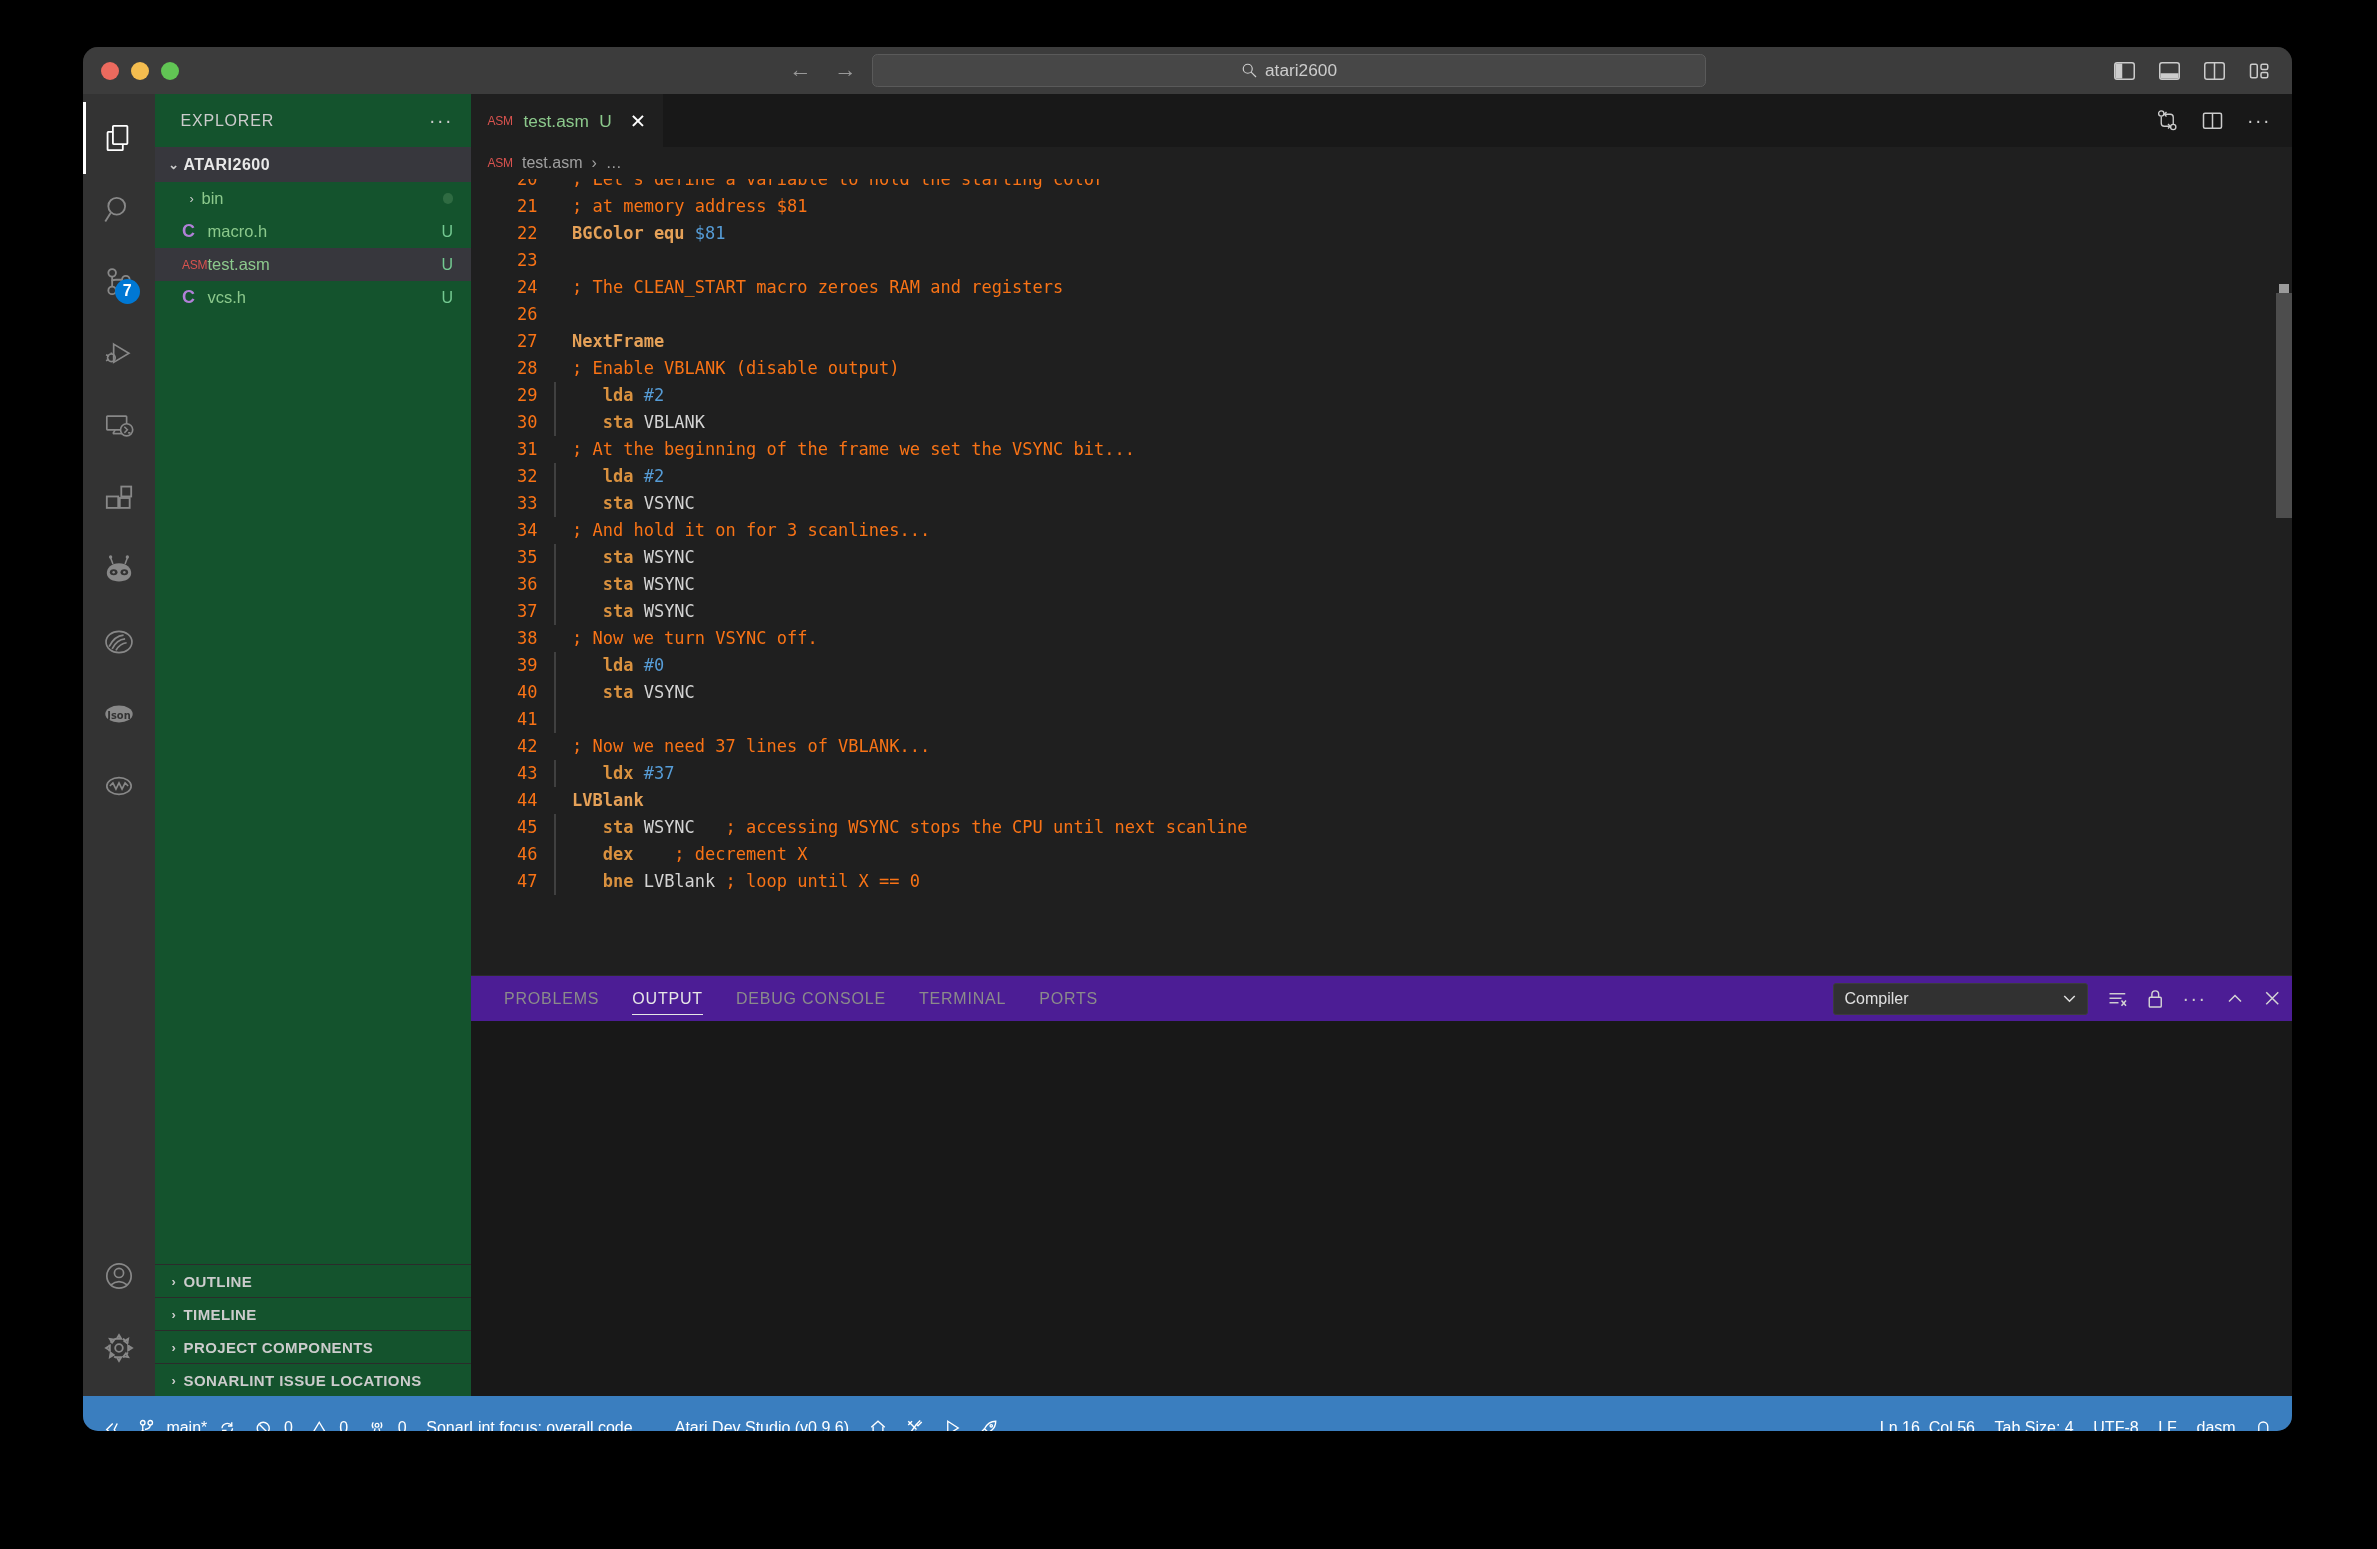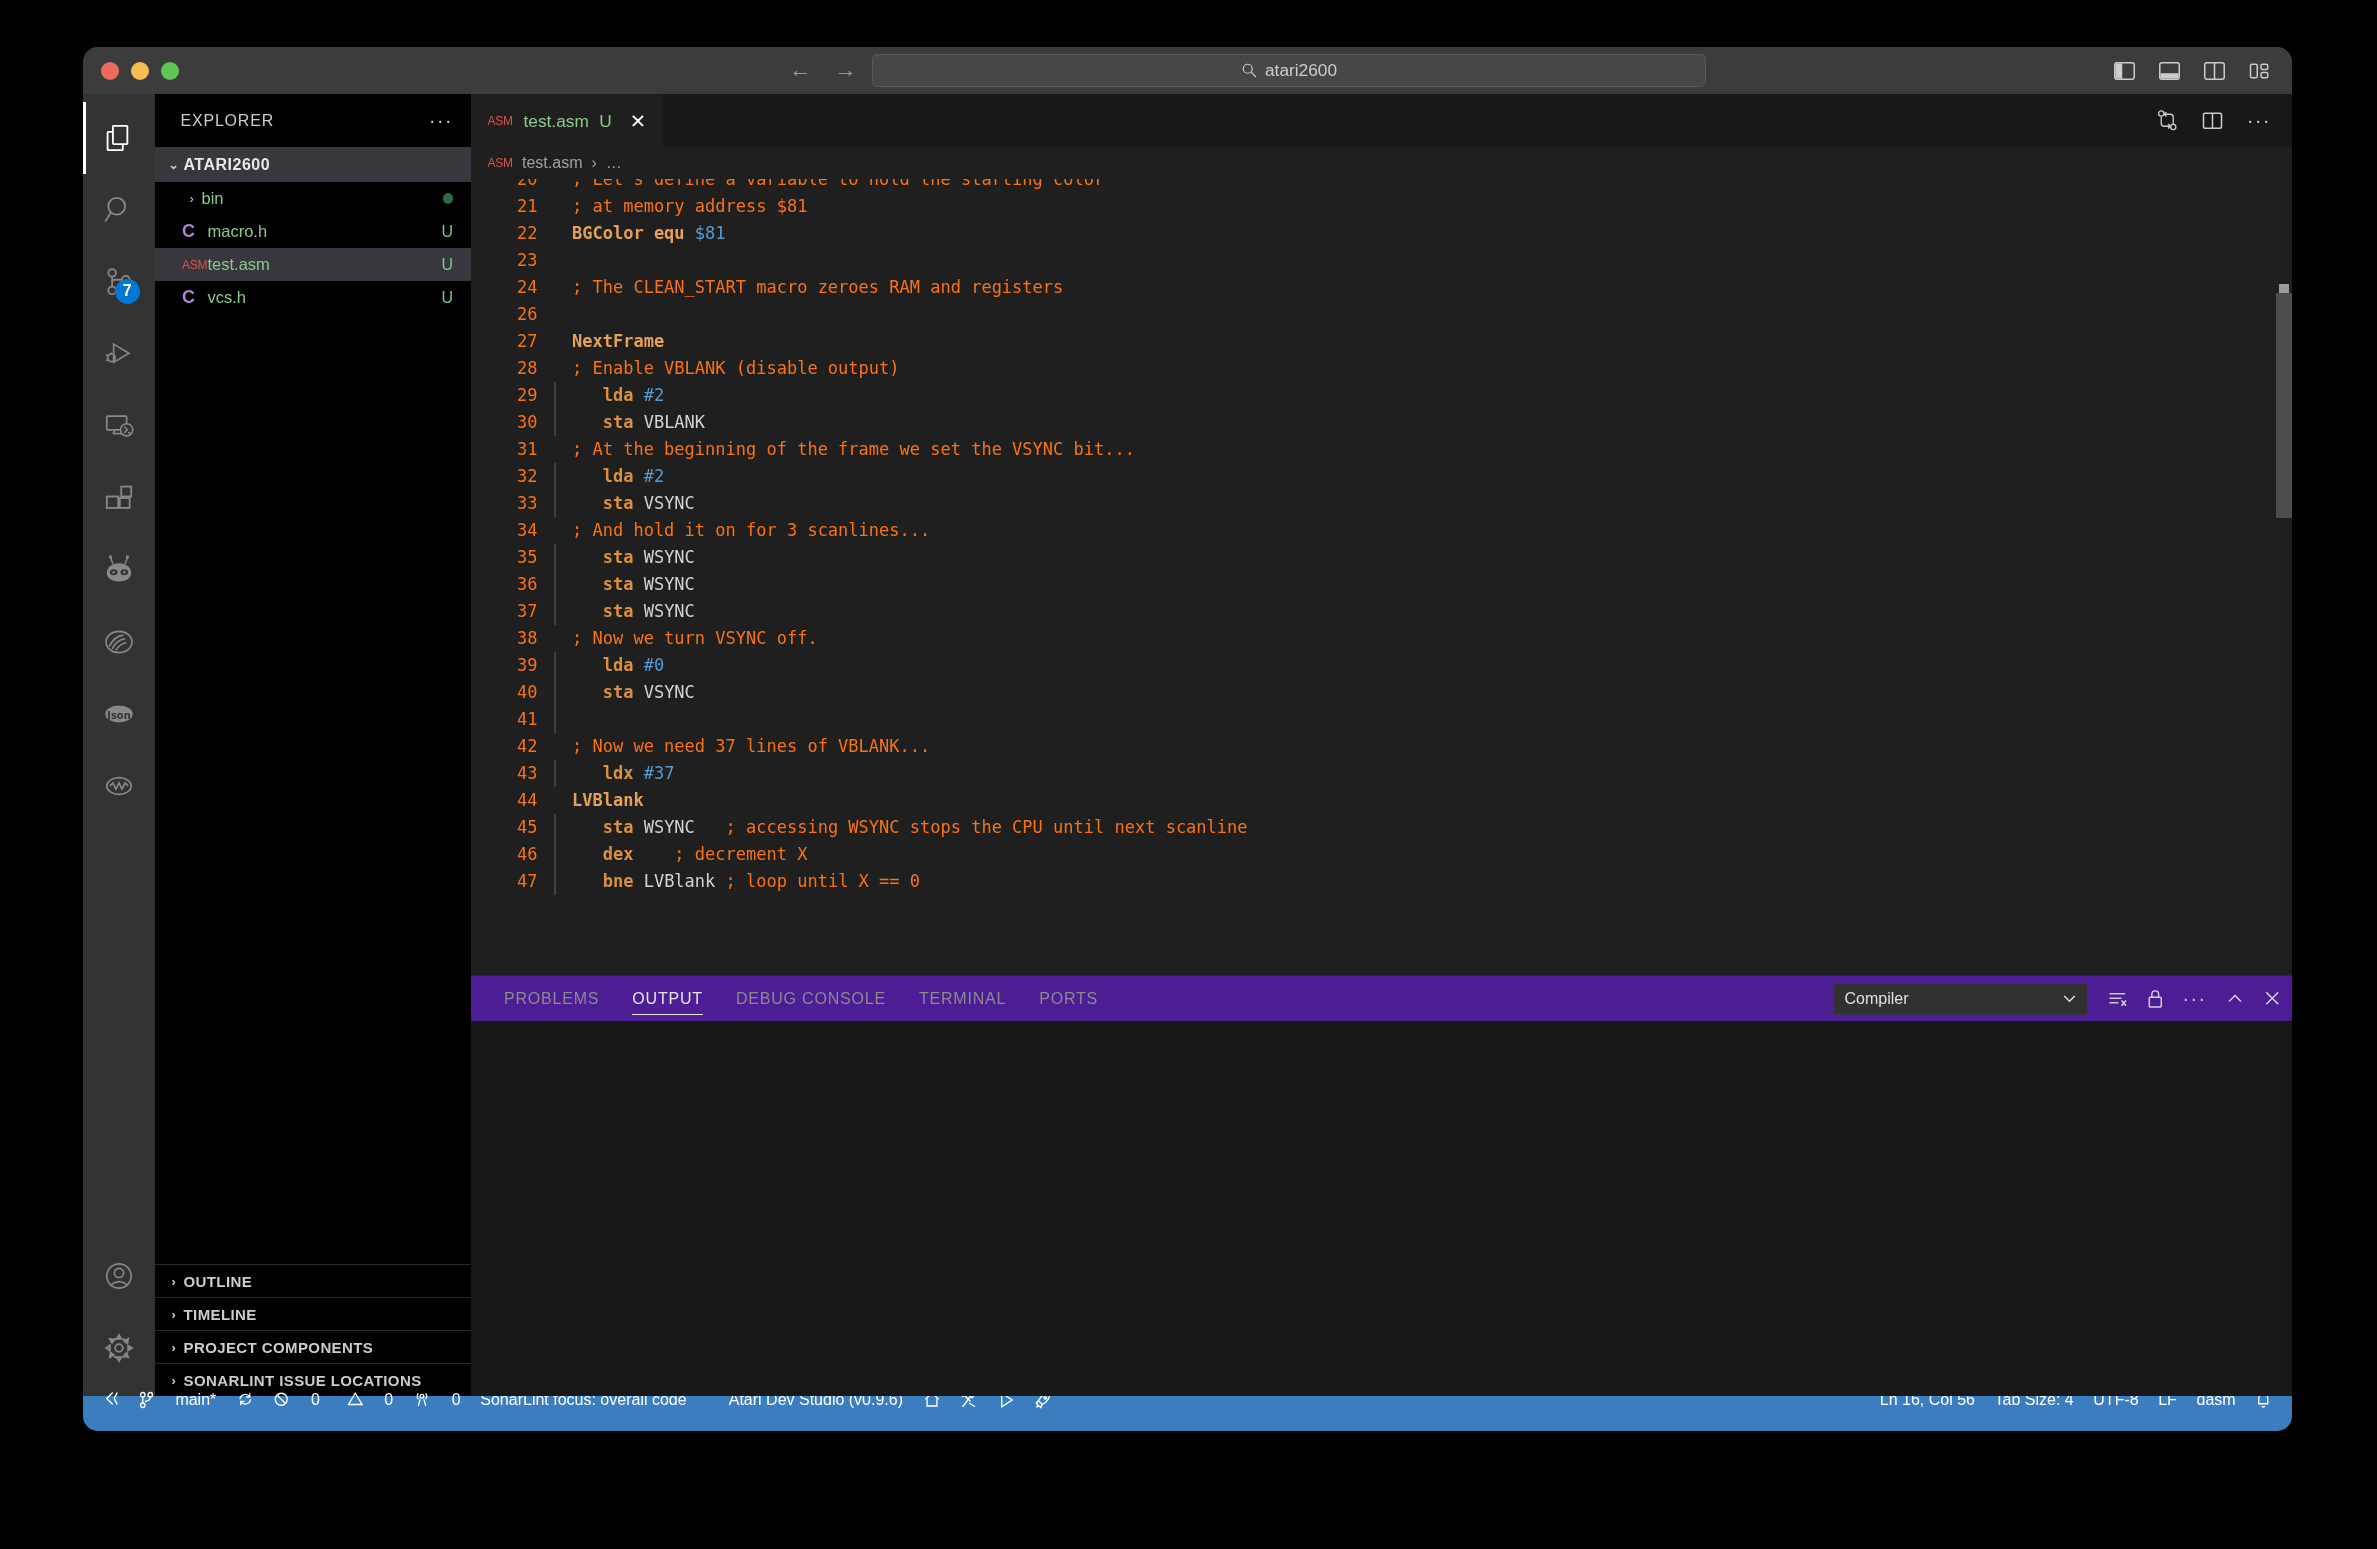--- a/index.html
+++ b/index.html
@@ -99,21 +99,21 @@
     min-width: 25.5px; height: 25.5px;
     border-radius: 12.8px;
     font-size: 16px; font-weight: bold;
     display: flex; align-items: center; justify-content: center;
   }
   #activitybar .spacer { flex: 1; }
 
   
   #sidebar {
     width: 316px;
-    background: #000000;
+    background: #14532d;
     display: flex;
     flex-direction: column;
     flex: none;
   }
   #sidebar-header {
     height: 53px;
     display: flex; align-items: center; justify-content: space-between;
     padding: 0 18px 0 25.5px;
     color: #cccccc;
     font-size: 16px;
@@ -283,21 +283,21 @@
   
   #statusbar {
     height: 35px;
     background: #3a7ebf;
     display: flex; align-items: center;
     color: #ffffff;
     font-size: 16px;
     flex: none;
     padding: 0 10.5px;
   }
-  .sb-item { display: flex; align-items: flex-start; gap: 21px; padding: 0 9.8px; height: 46px; }
+  .sb-item { display: flex; align-items: flex-end; gap: 12px; padding: 0 9.8px; height: 46px; }
   .sb-spacer { flex: 1; }
   svg { display: block; }
 </style>
 </head>
 <body>
 
 <div id="window">
 
   <div id="titlebar">
     <div class="traffic">

